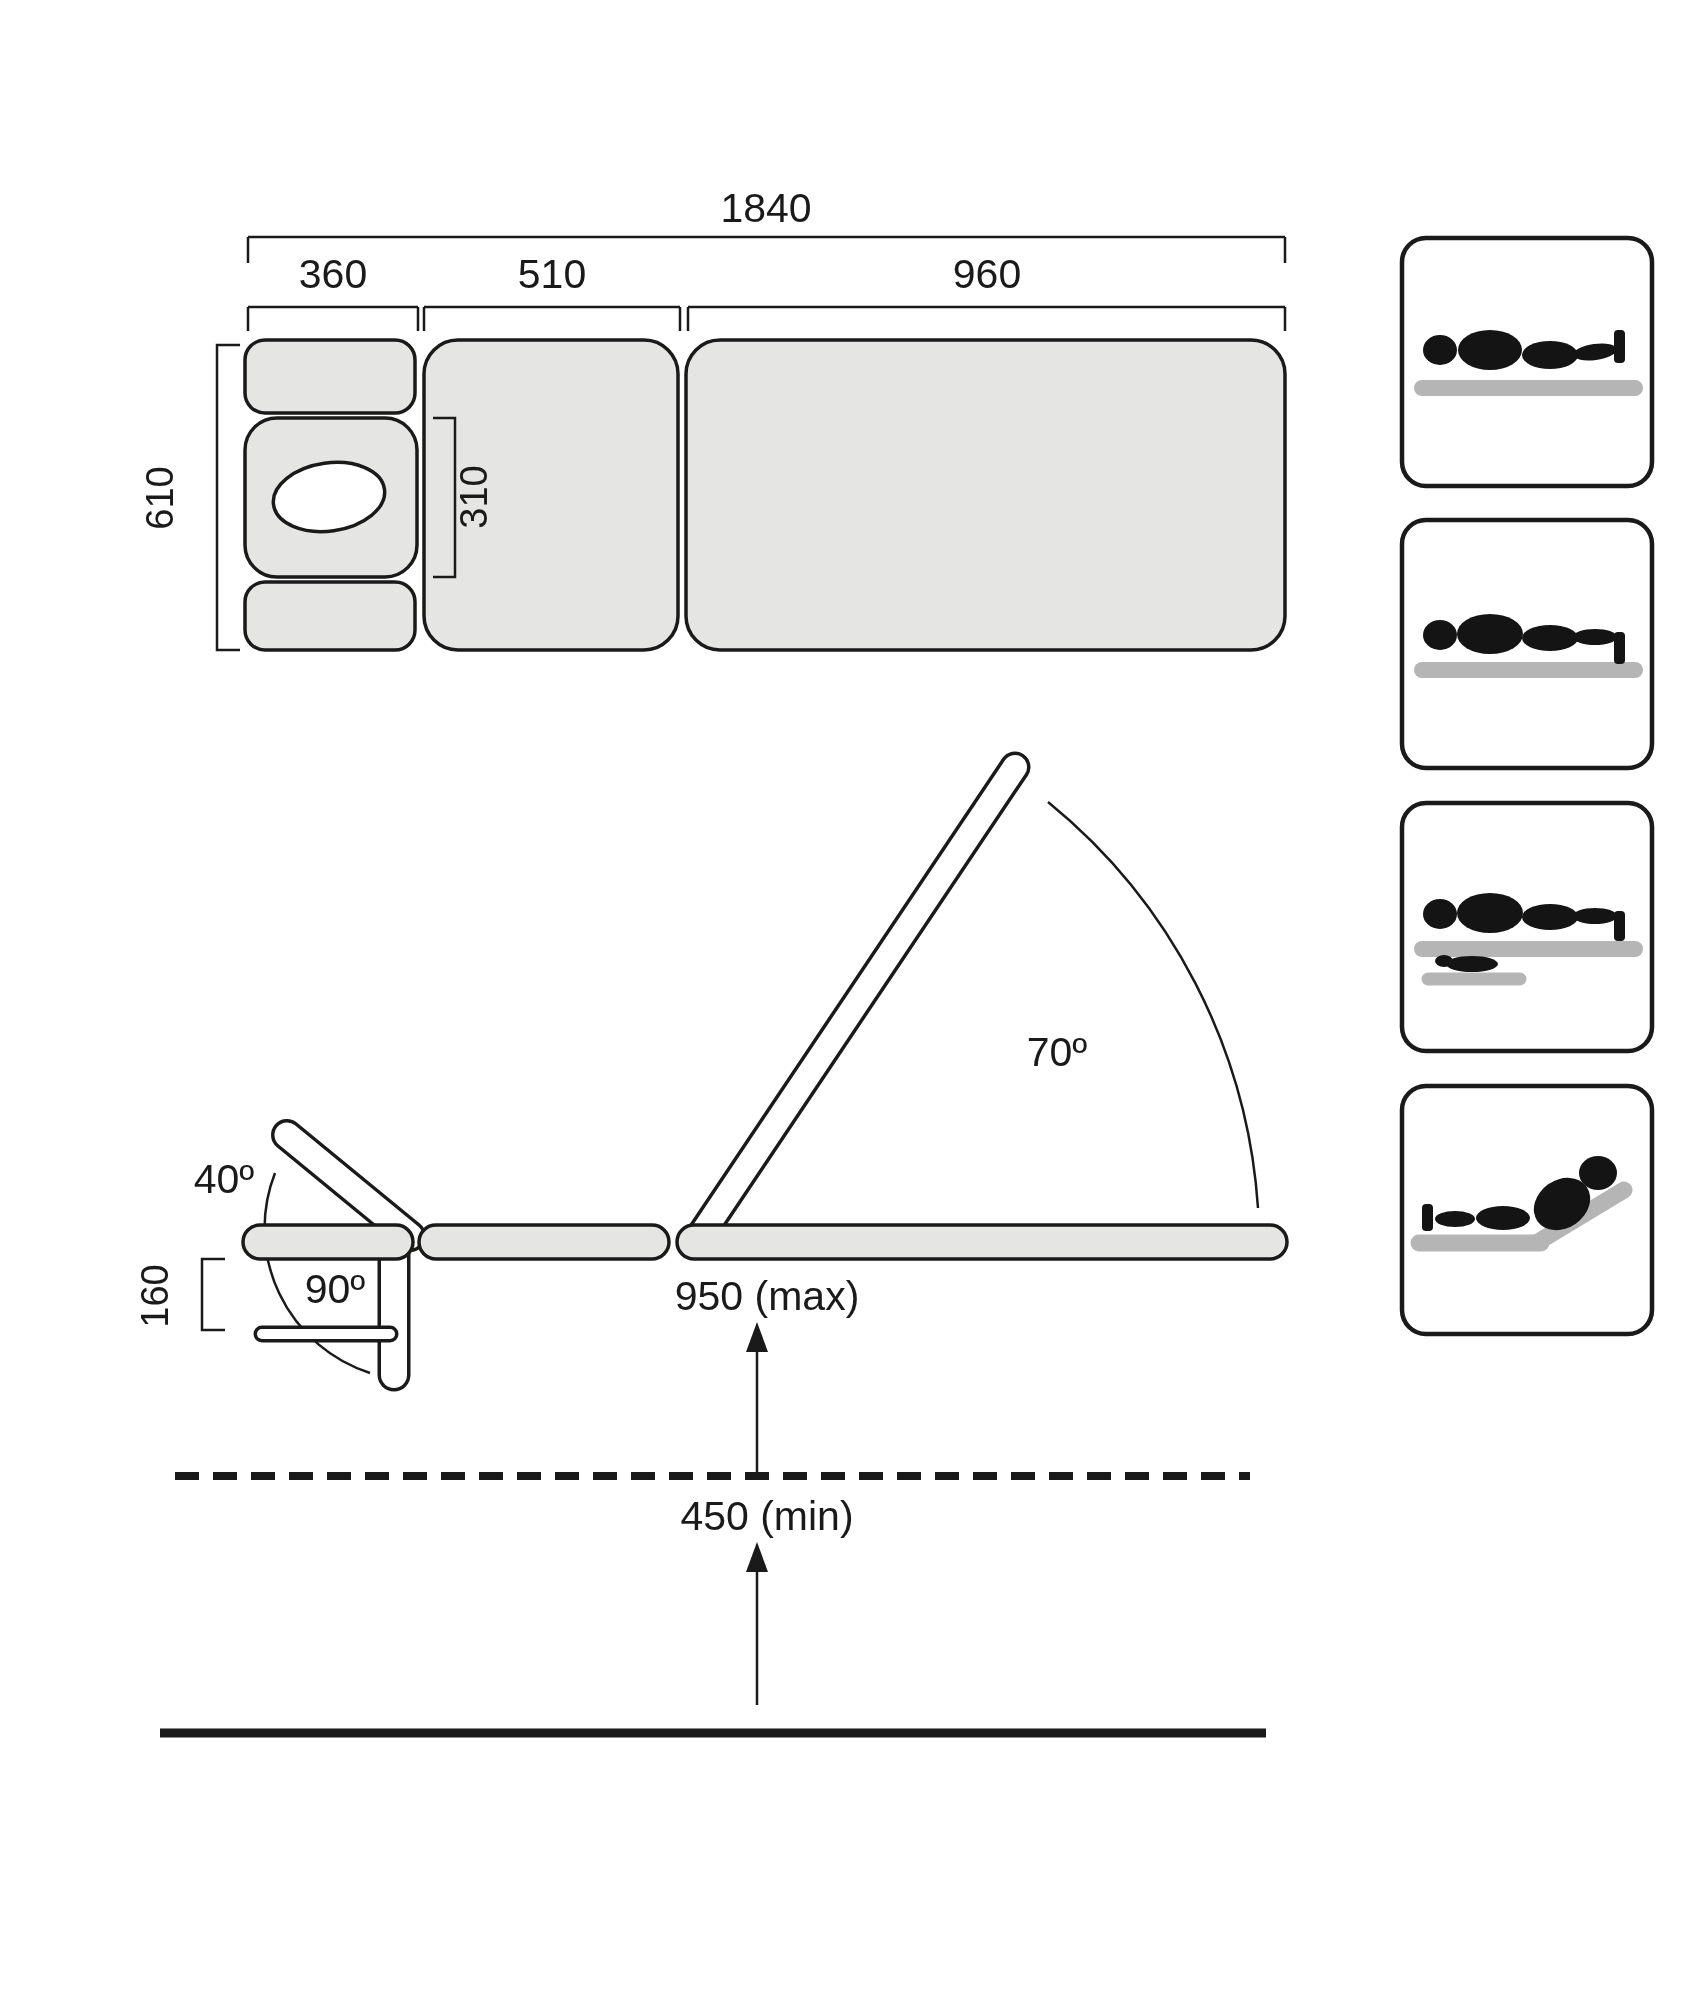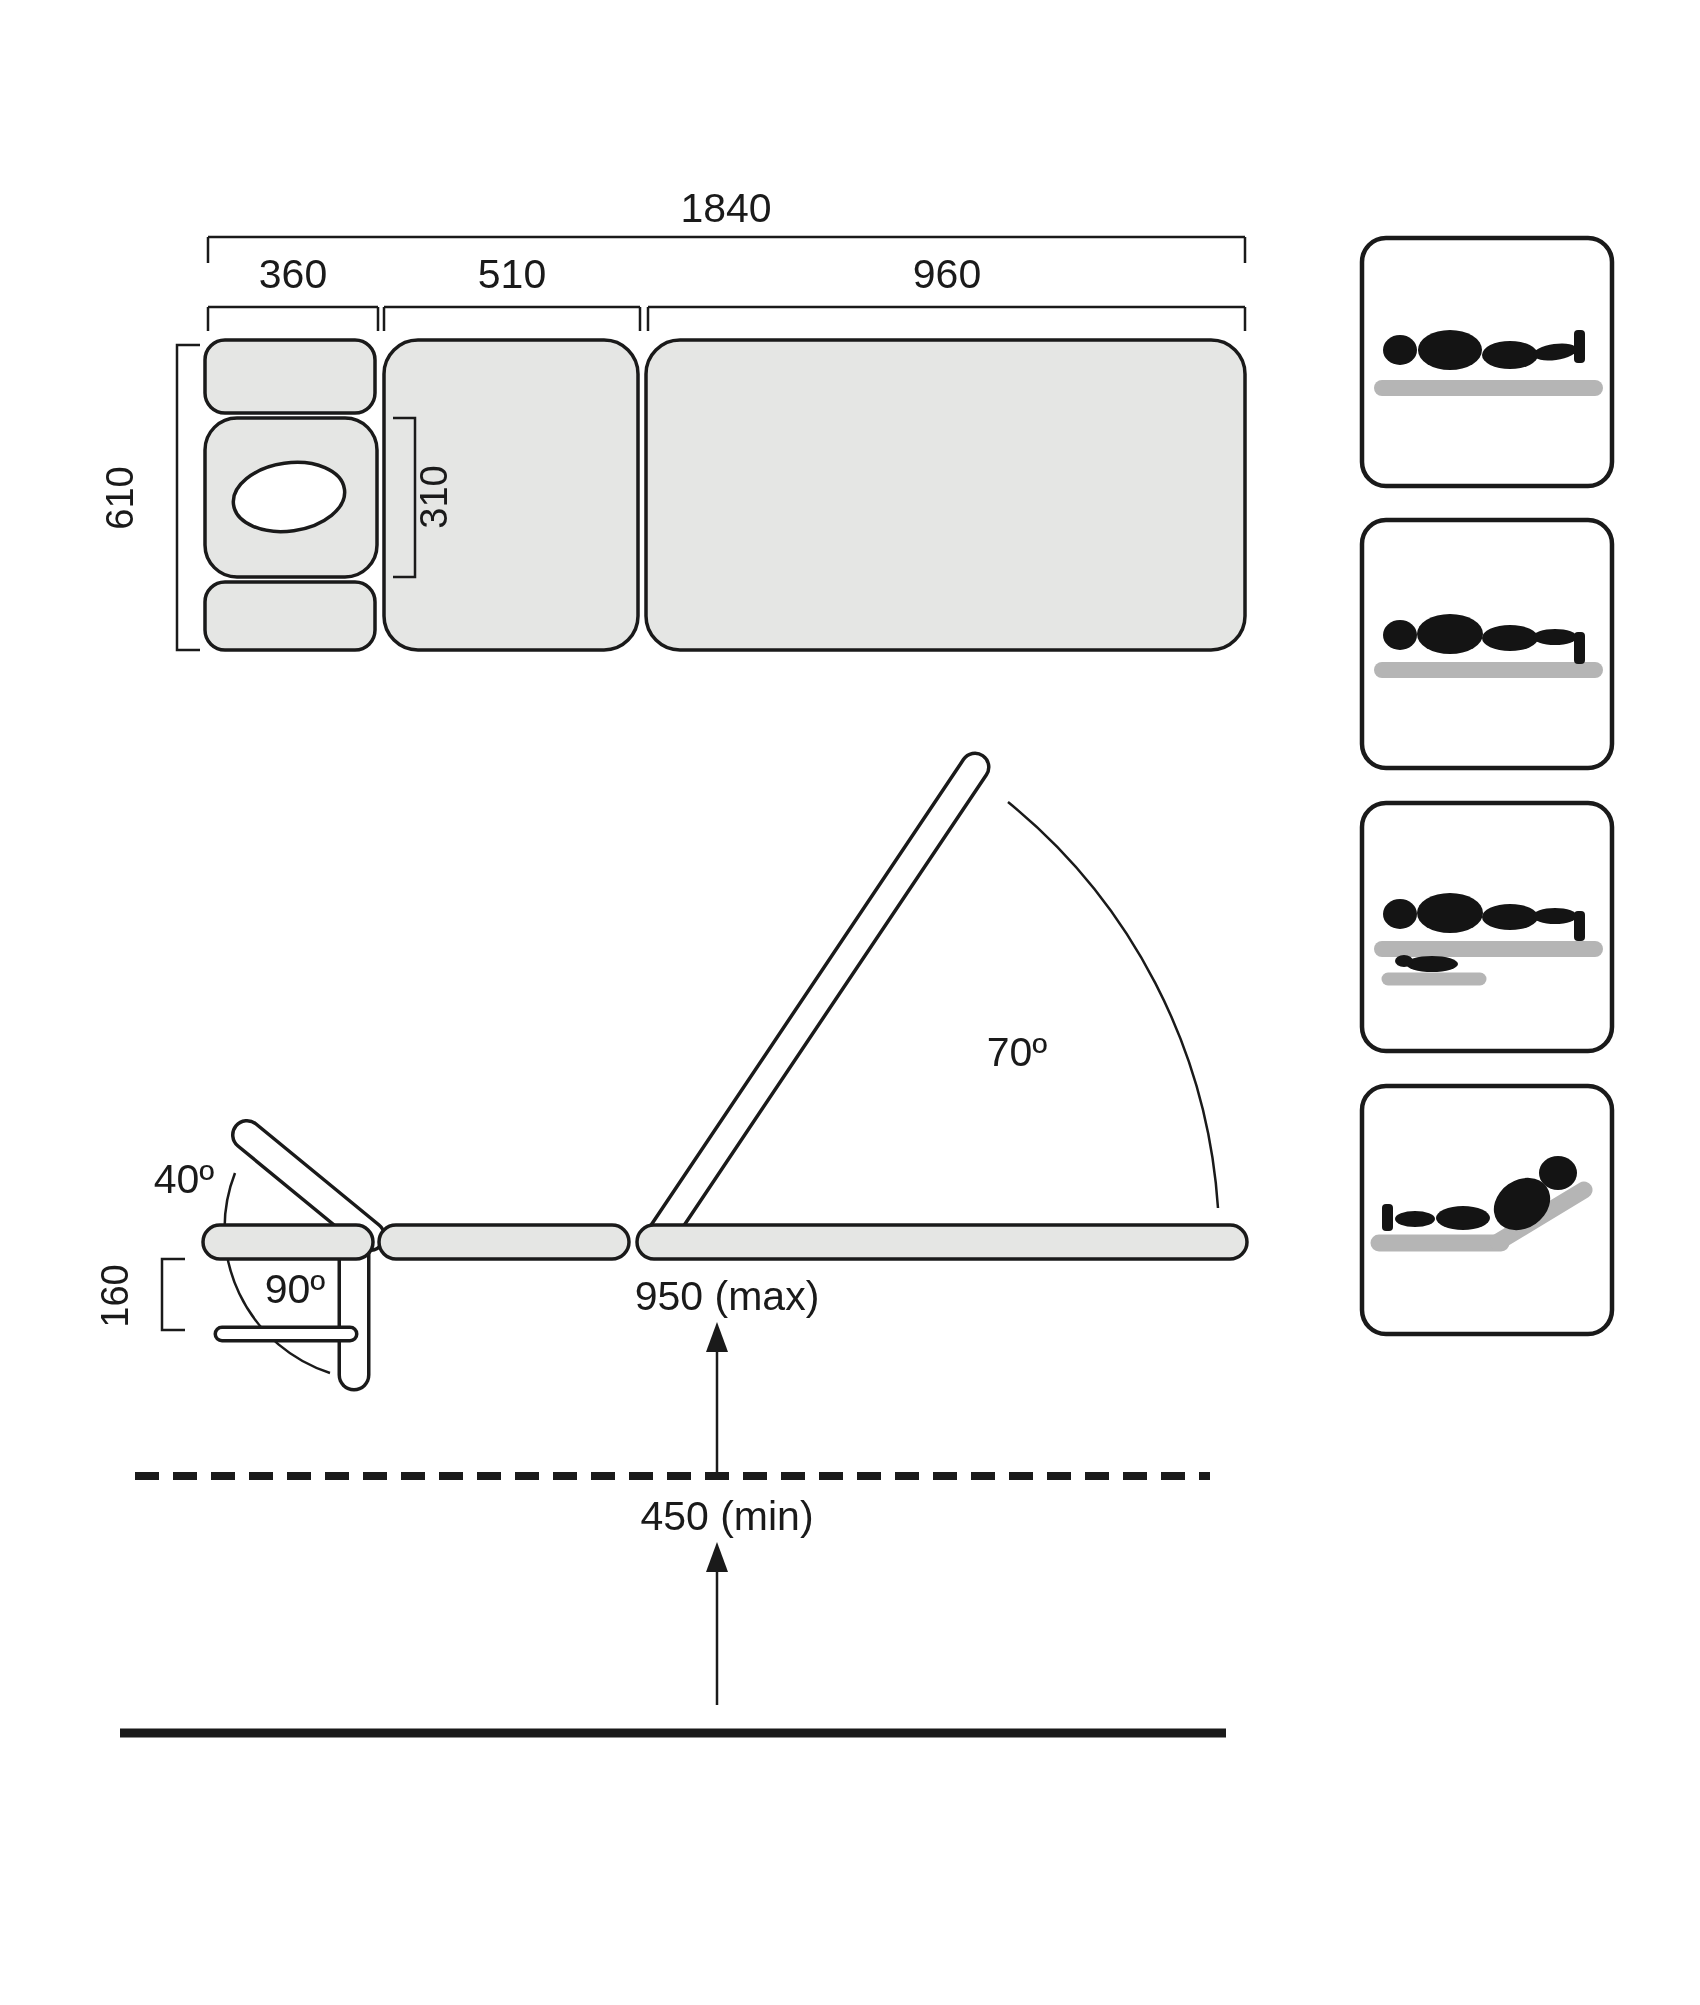--- a/index.html
+++ b/index.html
@@ -1,16 +1,16 @@
 <!DOCTYPE html>
 <html style="--outline: #1a1a1a; --pad-fill: #e5e6e4; --pictogram-bar: #b5b5b5; --silhouette: #141414;"><head>
 <meta charset="utf-8">
 <style>
   html,body{margin:0;padding:0;background:#ffffff;}
-  .page{width:1553px;height:2005px;background:#fff;position:relative;}
+  .page{width:1553px;height:2005px;background:#fff;position:relative;margin-left:40px;}
   svg{display:block;}
   text{font-family:"Liberation Sans","DejaVu Sans",sans-serif;fill:var(--outline,#1a1a1a);}
   .dim-text{font-size:41px;text-anchor:middle;}
   .vdim-text{font-size:38px;text-anchor:middle;}
   .angle-text{font-size:41px;text-anchor:middle;}
   .pad{fill:var(--pad-fill,#e5e6e4);stroke:var(--outline,#1a1a1a);stroke-width:3.5;}
   .hole{fill:#ffffff;stroke:var(--outline,#1a1a1a);stroke-width:3.5;}
   .thin{fill:none;stroke:var(--outline,#1a1a1a);stroke-width:2.5;}
   .arc{fill:none;stroke:var(--outline,#1a1a1a);stroke-width:2.5;}
   .cap-o{fill:none;stroke:var(--outline,#1a1a1a);stroke-linecap:round;}

